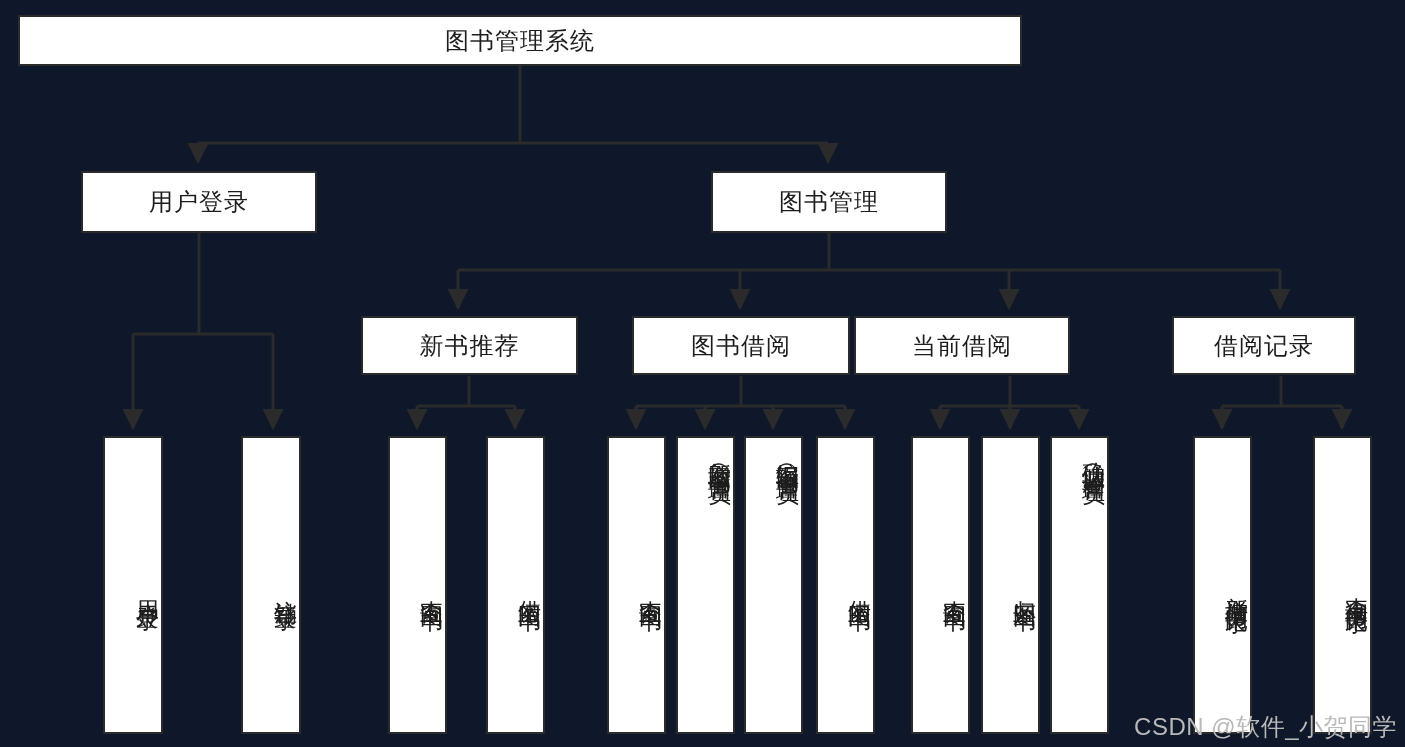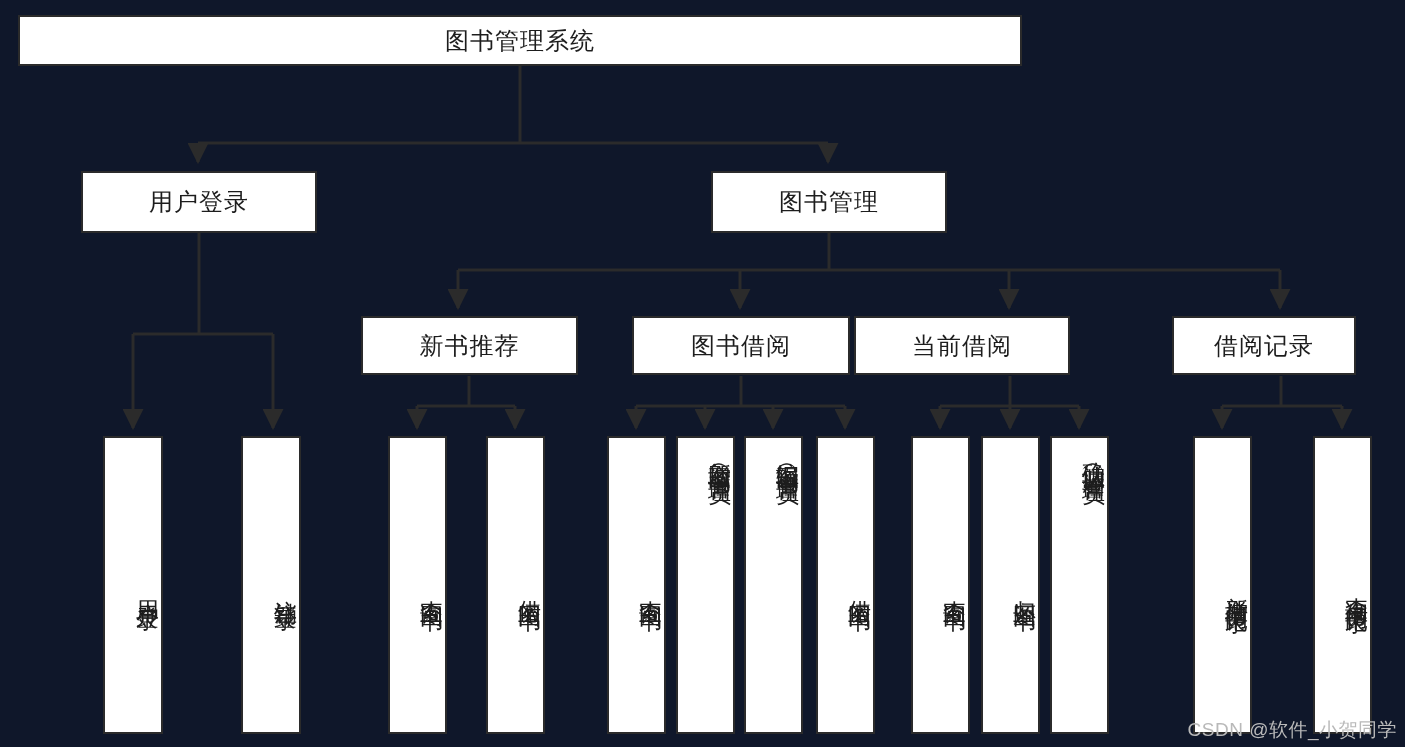--- a/index.html
+++ b/index.html
@@ -54,21 +54,21 @@
   .node-v.align-top {
     justify-content: flex-start;
   }
   .node-label {
     display: block;
   }
   .watermark {
     position: absolute;
     right: 8px;
     bottom: 4px;
-    font-size: 19px;
+    font-size: 24px;
     color: #b9b9b9;
     white-space: nowrap;
     letter-spacing: 0.5px;
   }
 </style>
 </head>
 <body>
 
 <div id="canvas">
 

